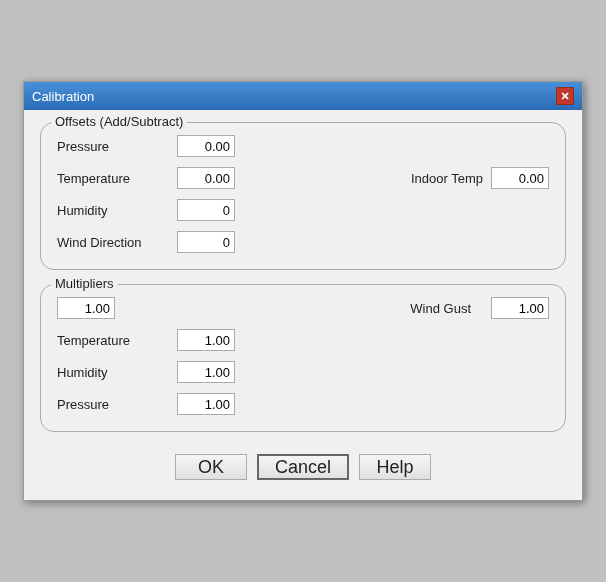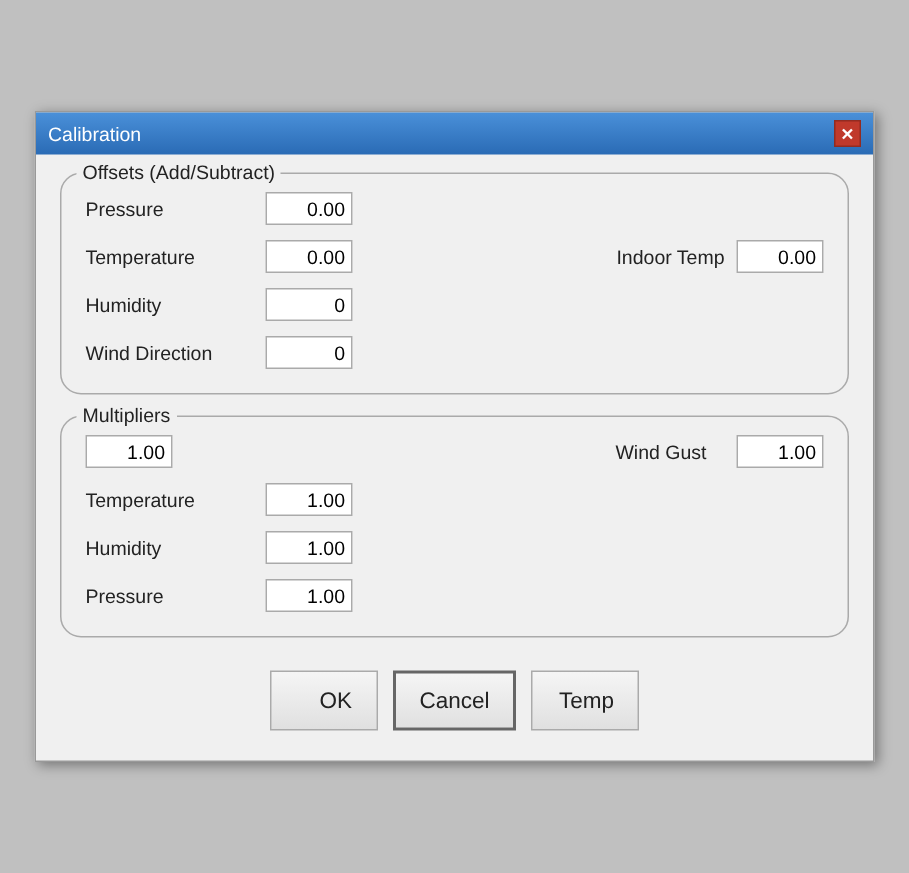--- a/index.html
+++ b/index.html
@@ -120,29 +120,28 @@
     .button-row {
       display: flex;
       justify-content: center;
       align-items: center;
       gap: 10px;
       padding: 8px 0 4px;
     }
 
     .btn {
       min-width: 72px;
-      height: 40px;
+      height: 26px;
       padding: 0 16px;
-      font-size: 15px;
+      font-size: 18px;
       font-family: 'Segoe UI', Tahoma, Arial, sans-serif;
       background: linear-gradient(to bottom, #f5f5f5, #e0e0e0);
       border: 1px solid #aaa;
       cursor: pointer;
       color: #222;
-      text-align: right;
     }
 
     .btn-default {
       border: 2px solid #666;
     }
   </style>
 </head>
 <body>
 
 <div class="window">
@@ -204,17 +203,17 @@
 
       <div class="form-row">
         <span class="field-label">Pressure</span>
         <input class="field-input" type="text" value="1.00" style="">
       </div>
     </div>
 
     <div class="button-row">
       <button class="btn">OK</button>
       <button class="btn btn-default">Cancel</button>
-      <button class="btn">Temp</button>
+      <button class="btn">Help</button>
     </div>
 
   </div>
 </div>
 
 </body></html>

